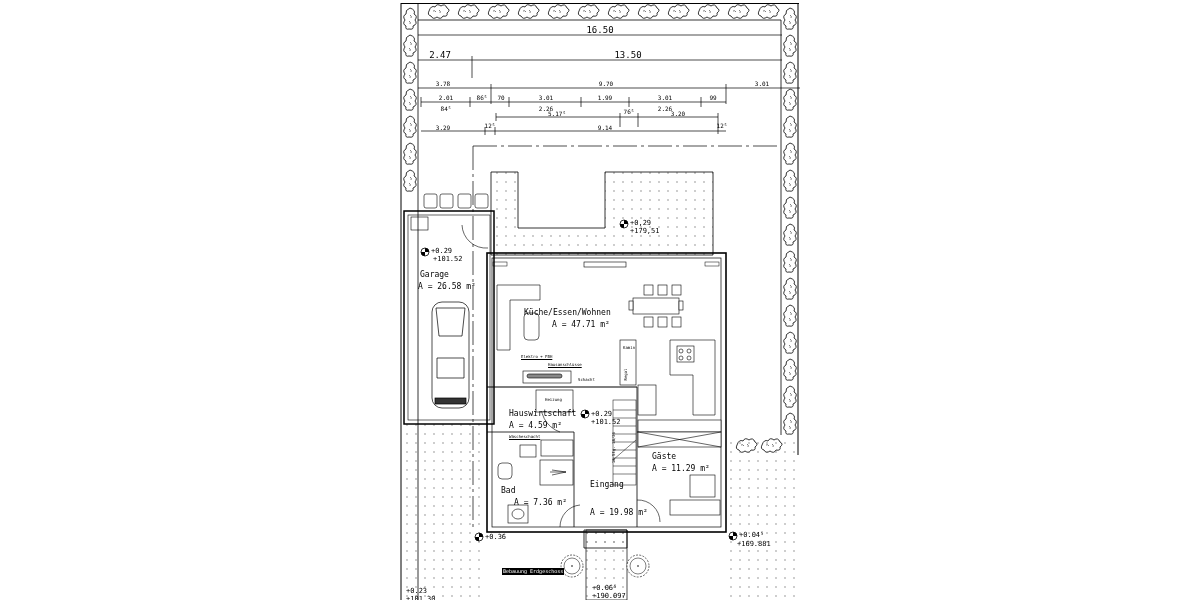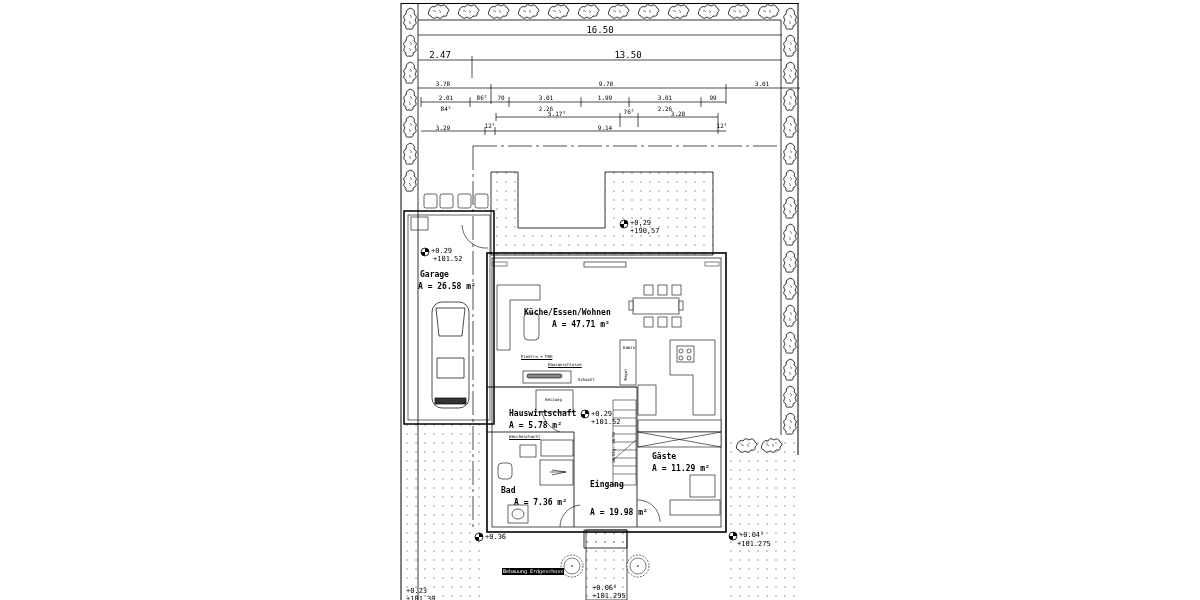--- a/index.html
+++ b/index.html
@@ -1,21 +1,21 @@
 <!DOCTYPE html>
 <html><head>
 <meta charset="utf-8">
 <style>
   html,body{margin:0;padding:0;background:#fff;}
   body{width:1200px;height:600px;position:relative;overflow:hidden;font-family:"DejaVu Sans Mono","Liberation Mono",monospace;color:#000;}
   #plan{position:absolute;left:0;top:0;width:1200px;height:600px;}
   .lbl{position:absolute;font-size:8px;line-height:9px;white-space:nowrap;color:#000;}
   .dim{position:absolute;font-size:6px;line-height:6px;white-space:nowrap;transform:translateX(-50%);}
   .dim-lg{font-size:9px;line-height:9px;}
-  .room-name{font-size:8px;font-weight:bold;}
+  .room-name{font-size:8px;}
   .lvl{font-size:7px;line-height:8px;}
   .tiny{font-size:4px;line-height:5px;text-decoration:underline;}
   .boxlabel{background:#000;color:#fff;padding:0 1px;font-size:5px;line-height:7px;}
 </style>
 </head>
 <body>
 
 <svg id="plan" viewBox="0 0 1200 600" xmlns="http://www.w3.org/2000/svg">
   <defs>
     <pattern id="dots" width="9" height="9" patternUnits="userSpaceOnUse">
@@ -244,39 +244,39 @@
 <div class="dim" style="left:443px;top:125px">3.29</div>
 <div class="dim" style="left:490px;top:123px">12⁵</div>
 <div class="dim" style="left:605px;top:125px">9.14</div>
 <div class="dim" style="left:722px;top:123px">12⁵</div>
 
 <div class="lbl room-name" style="left:420px;top:270px">Garage</div>
 <div class="lbl room-name" style="left:418px;top:282px">A = 26.58 m²</div>
 <div class="lbl room-name" style="left:524px;top:308px">Küche/Essen/Wohnen</div>
 <div class="lbl room-name" style="left:552px;top:320px">A = 47.71 m²</div>
 <div class="lbl room-name" style="left:509px;top:409px">Hauswirtschaft</div>
-<div class="lbl room-name" style="left:509px;top:421px">A = 5.78 m²</div>
+<div class="lbl room-name" style="left:509px;top:421px">A = 4.59 m²</div>
 <div class="lbl room-name" style="left:501px;top:486px">Bad</div>
 <div class="lbl room-name" style="left:514px;top:498px">A = 7.36 m²</div>
 <div class="lbl room-name" style="left:590px;top:480px">Eingang</div>
 <div class="lbl room-name" style="left:590px;top:508px">A = 19.98 m²</div>
 <div class="lbl room-name" style="left:652px;top:452px">Gäste</div>
 <div class="lbl room-name" style="left:652px;top:464px">A = 11.29 m²</div>
 
 <div class="lbl lvl" style="left:431px;top:247px">+0.29</div>
 <div class="lbl lvl" style="left:433px;top:255px">+101.52</div>
 <div class="lbl lvl" style="left:630px;top:219px">+0,29</div>
-<div class="lbl lvl" style="left:630px;top:227px">+190,57</div>
+<div class="lbl lvl" style="left:630px;top:227px">+179,51</div>
 <div class="lbl lvl" style="left:591px;top:410px">+0.29</div>
 <div class="lbl lvl" style="left:591px;top:418px">+101.52</div>
 <div class="lbl lvl" style="left:485px;top:533px">+0.36</div>
 <div class="lbl lvl" style="left:739px;top:531px">+0.04⁵</div>
-<div class="lbl lvl" style="left:737px;top:540px">+101.275</div>
+<div class="lbl lvl" style="left:737px;top:540px">+169.881</div>
 <div class="lbl lvl" style="left:592px;top:584px">+0.06⁵</div>
-<div class="lbl lvl" style="left:592px;top:592px">+101.295</div>
+<div class="lbl lvl" style="left:592px;top:592px">+190.097</div>
 <div class="lbl lvl" style="left:406px;top:587px">+0.23</div>
 <div class="lbl lvl" style="left:406px;top:595px">+101.30</div>
 
 <div class="lbl tiny" style="left:521px;top:354px">Elektro + FBH</div>
 <div class="lbl tiny" style="left:548px;top:362px">Hausanschlüsse</div>
 <div class="lbl tiny" style="left:578px;top:377px;text-decoration:none">Schacht</div>
 <div class="lbl tiny" style="left:545px;top:397px;text-decoration:none">Heizung</div>
 <div class="lbl tiny" style="left:623px;top:345px;text-decoration:none">Kamin</div>
 <div class="lbl tiny" style="left:619px;top:372px;text-decoration:none;transform:rotate(-90deg)">Regal</div>
 <div class="lbl tiny" style="left:509px;top:434px">Wäscheschacht</div>

